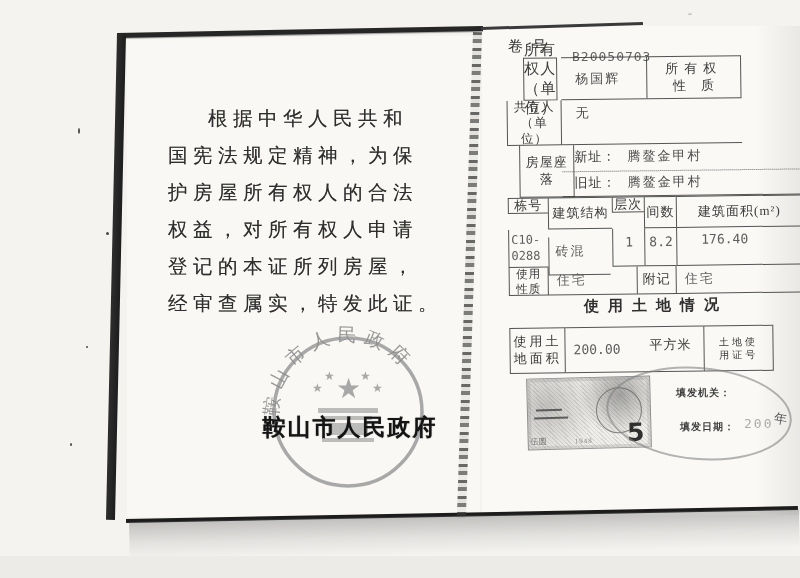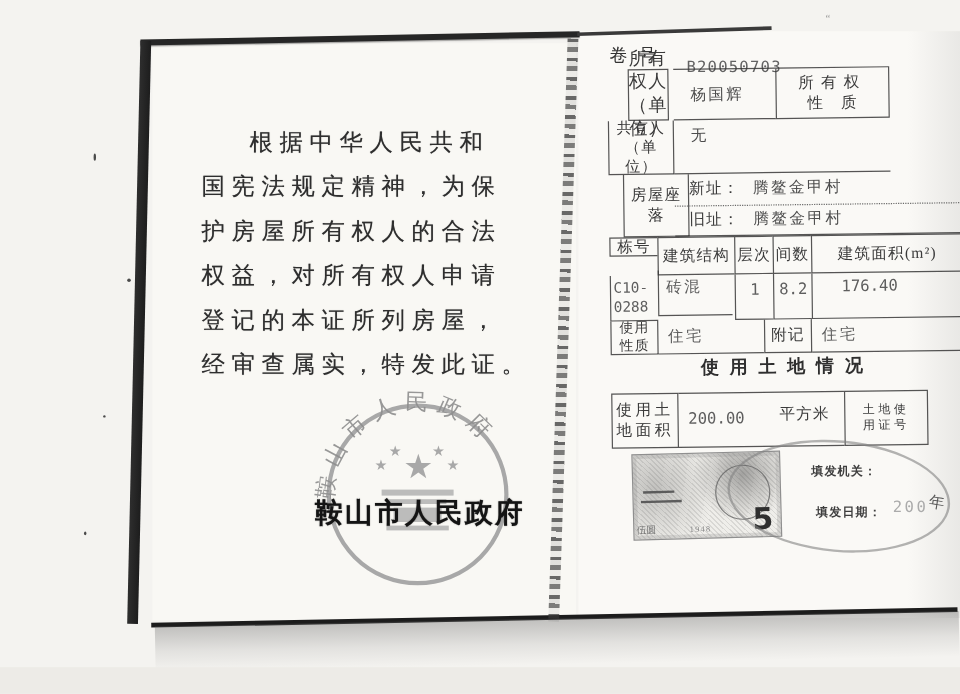--- a/index.html
+++ b/index.html
@@ -159,29 +159,29 @@
       </div>
       <div class="dotted-div" style="left:0;top:26px;width:239px"></div>
       <div style="position:absolute;left:12px;top:30px">
         <span class="lab">旧址：</span>
         <span class="cnval" style="margin-left:8px">腾鳌金甲村</span>
       </div>
     </div>
 
     <div class="cell cc lab bt bb bl" style="left:0;top:140px;width:40px;height:16px">栋号</div>
     <div class="cell cc lab bt bb bl" style="left:40px;top:140px;width:64px;height:32px">建筑结构</div>
-    <div class="cell cc lab bt bb bl" style="left:104px;top:140px;width:32px;height:32px">层次</div>
+    <div class="cell cc lab bt bb bl" style="left:104px;top:140px;width:32px;height:16px">层次</div>
     <div class="cell cc lab bt bb bl" style="left:136px;top:140px;width:32px;height:32px">间数</div>
     <div class="cell cc lab bt bb bl" style="left:168px;top:140px;width:126px;height:32px">建筑面积(m²)</div>
 
     <div class="cell val bb bl" style="left:0;top:172px;width:40px;height:38px;padding:3px 0 0 2px;font-size:12px">
       <span class="lab2">C10-</span>
       <span class="lab2">0288</span>
     </div>
-    <div class="cell cnval bb bl" style="left:40px;top:168px;width:62px;height:38px;padding:6px 0 0 6px;color:#5e5e5e">砖混</div>
+    <div class="cell cnval bb bl" style="left:40px;top:180px;width:62px;height:38px;padding:6px 0 0 6px;color:#5e5e5e">砖混</div>
     <div class="cell val bb bl" style="left:104px;top:172px;width:32px;height:38px;padding:6px 0 0 12px">1</div>
     <div class="cell val bb bl" style="left:136px;top:172px;width:32px;height:38px;padding:6px 0 0 4px">8.2</div>
     <div class="cell val bb bl" style="left:168px;top:172px;width:126px;height:38px;padding:4px 0 0 24px">176.40</div>
 
     <div class="cell cc lab bl br bb" style="left:0;top:210px;width:40px;height:28px;font-size:11.5px">
       <span class="lab2">使用</span>
       <span class="lab2">性质</span>
     </div>
     <div class="cell cnval bb" style="left:40px;top:210px;width:88px;height:28px;padding:5px 0 0 8px;color:#5e5e5e">住宅</div>
     <div class="cell cc lab bl br bb" style="left:128px;top:210px;width:40px;height:28px">附记</div>

